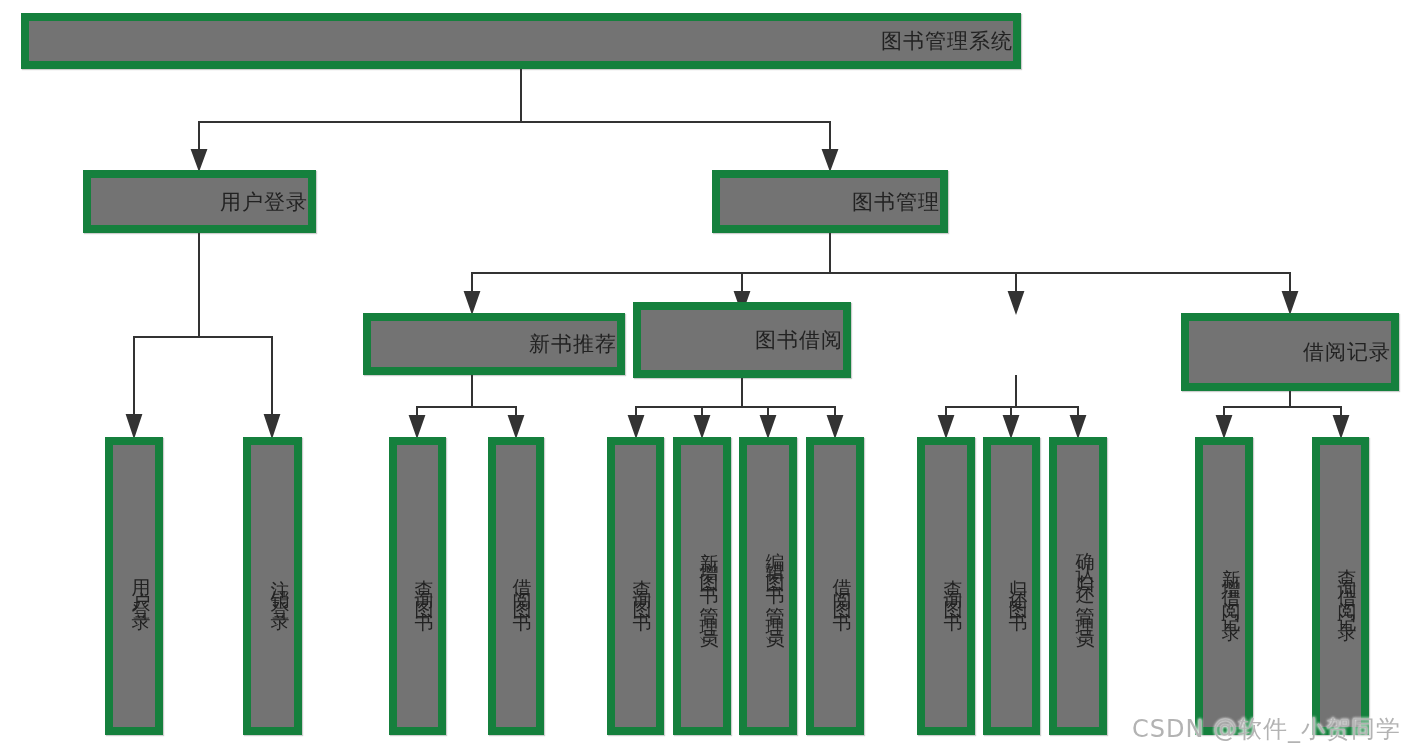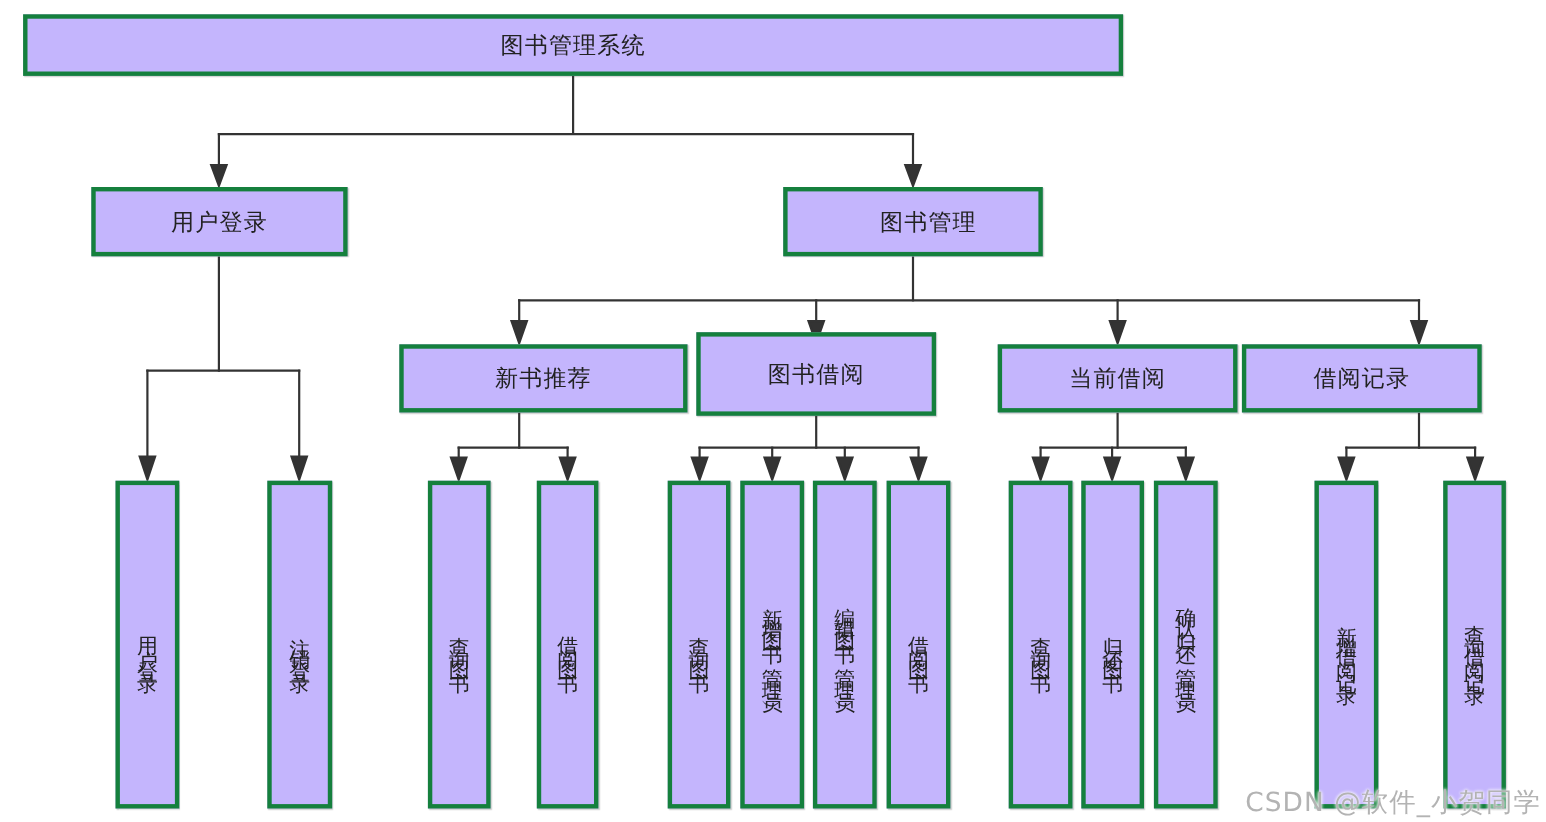--- a/index.html
+++ b/index.html
@@ -7,23 +7,23 @@
     position:relative;
     width:1405px;height:747px;
     background:#ffffff;
     font-family:"DejaVu Sans",sans-serif;
     overflow:hidden;
   }
   .connector-layer{position:absolute;left:0;top:0;z-index:0;}
   .node{
     position:absolute;
     box-sizing:border-box;
-    background:#c4b5fd;
-    border:4px solid #15803d;
-    display:flex;align-items:center;justify-content:center;
+    background:#737373;
+    border:8px solid #15803d;
+    display:flex;align-items:center;justify-content:flex-end;
     color:#222222;
     z-index:1;
     box-shadow:1px 1px 1px rgba(60,60,60,0.25);
   }
   .hnode{font-size:21px;letter-spacing:1px;white-space:nowrap;}
   .vnode span{
     writing-mode:vertical-rl;
     text-orientation:mixed;
     font-size:19px;
     letter-spacing:11px;
@@ -120,24 +120,21 @@
   <div class="node hnode" style="left:712px;top:170px;width:236px;height:63px;padding-left:28px;">
     <span>图书管理</span>
   </div>
 
   <div class="node hnode" style="left:363px;top:313px;width:262px;height:62px;">
     <span>新书推荐</span>
   </div>
   <div class="node hnode" style="left:633px;top:302px;width:218px;height:76px;">
     <span>图书借阅</span>
   </div>
-  <div class="node hnode" style="left:907px;top:313px;width:218px;height:62px;">
-    <span>当前借阅</span>
-  </div>
-  <div class="node hnode" style="left:1129px;top:313px;width:218px;height:62px;">
+  <div class="node hnode" style="left:1181px;top:313px;width:218px;height:78px;">
     <span>借阅记录</span>
   </div>
 
   <div class="node vnode" style="left:105px;top:437px;width:58px;height:298px;">
     <span>用户登录</span>
   </div>
   <div class="node vnode" style="left:243px;top:437px;width:59px;height:298px;">
     <span>注销登录</span>
   </div>
 

